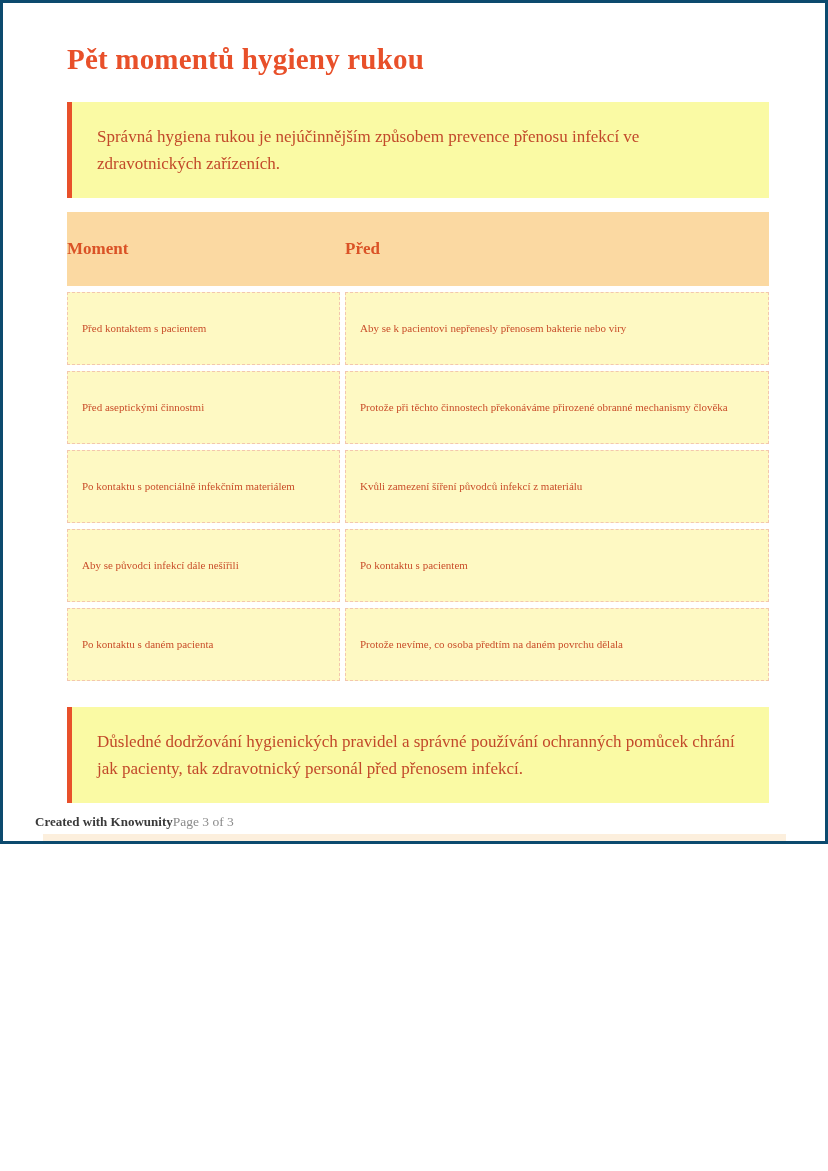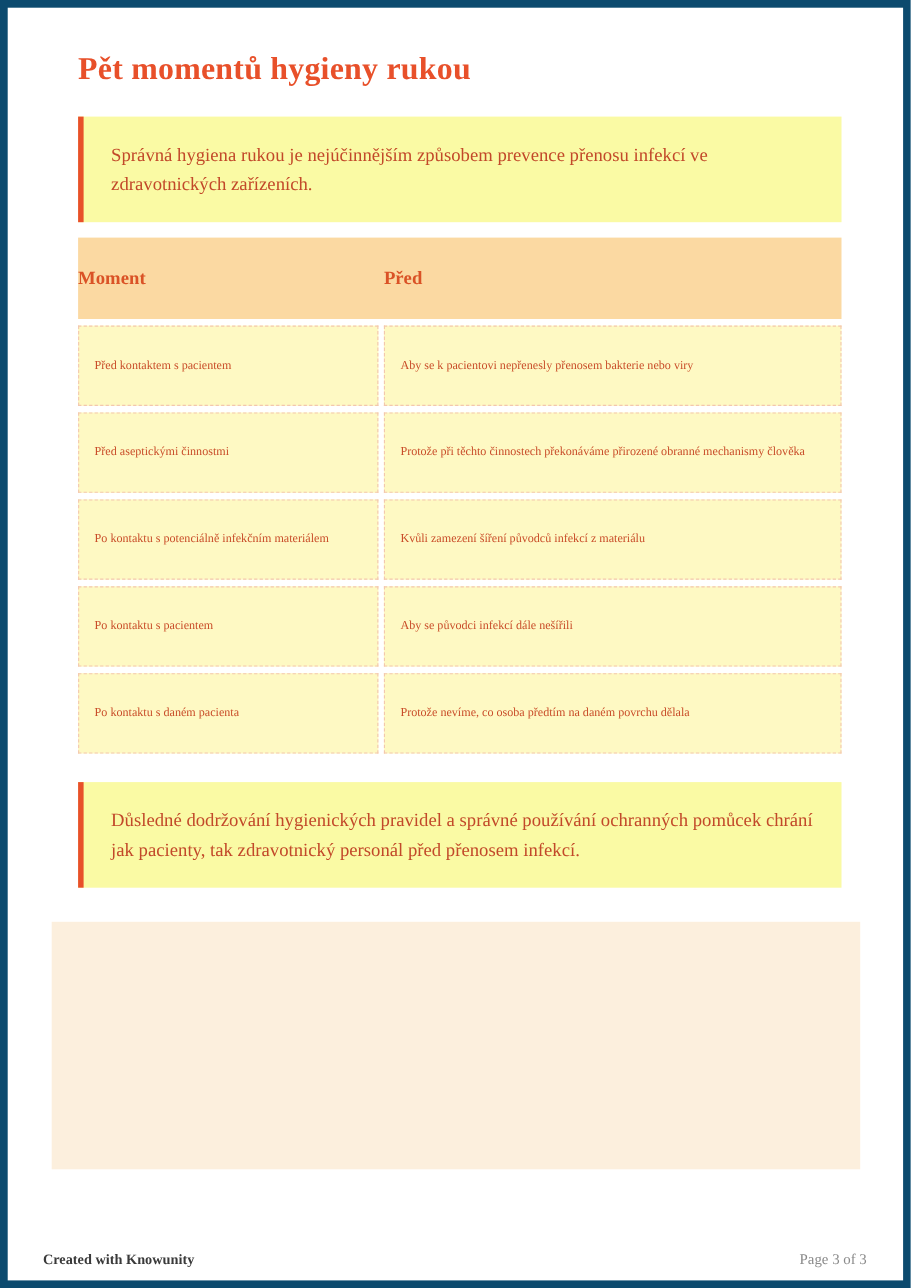--- a/index.html
+++ b/index.html
@@ -4,23 +4,23 @@
 <style>
   * { margin: 0; padding: 0; box-sizing: border-box; }
   html, body { background: #ffffff; }
   body {
     width: 828px;
     height: 1171px;
     font-family: "Liberation Serif", "DejaVu Serif", serif;
   }
   .page {
     width: 828px;
-    height: 1171px;
+    height: 844px;
     background: #ffffff;
-    border: 7px solid #0c4a6e;
+    border: 3px solid #0c4a6e;
     position: relative;
     overflow: hidden;
     font-family: Liberation Serif, serif;
   }
   .content {
     padding: 0 56px 0 64px;
   }
   h1.title {
     margin-top: 40px;
     font-size: 29px;
@@ -74,21 +74,20 @@
     margin: 31px 39px 0 40px;
     height: 225px;
     background: #fcefdd;
   }
   .footer {
     position: absolute;
     left: 0;
     right: 0;
     bottom: 11px;
     display: flex;
-    justify-content: space-between;
     align-items: baseline;
     padding: 0 33px 0 32px;
     margin-top: 45px;
   }
   .footer .brand {
     font-size: 13px;
     font-weight: 700;
     color: #3a3a3a;
   }
   .footer .pagenum {
@@ -116,22 +115,22 @@
       <div class="tbody">
         <div class="td">Před kontaktem s pacientem</div>
         <div class="td">Aby se k pacientovi nepřenesly přenosem bakterie nebo viry</div>
 
         <div class="td">Před aseptickými činnostmi</div>
         <div class="td">Protože při těchto činnostech překonáváme přirozené obranné mechanismy člověka</div>
 
         <div class="td">Po kontaktu s potenciálně infekčním materiálem</div>
         <div class="td">Kvůli zamezení šíření původců infekcí z materiálu</div>
 
+        <div class="td">Aby se původci infekcí dále nešířili</div>
         <div class="td">Po kontaktu s pacientem</div>
-        <div class="td">Aby se původci infekcí dále nešířili</div>
 
         <div class="td">Po kontaktu s daném pacienta</div>
         <div class="td">Protože nevíme, co osoba předtím na daném povrchu dělala</div>
       </div>
     </div>
 
     <div class="callout">
       <p>Důsledné dodržování hygienických pravidel a správné používání ochranných pomůcek chrání jak pacienty, tak zdravotnický personál před přenosem infekcí.</p>
     </div>
 

